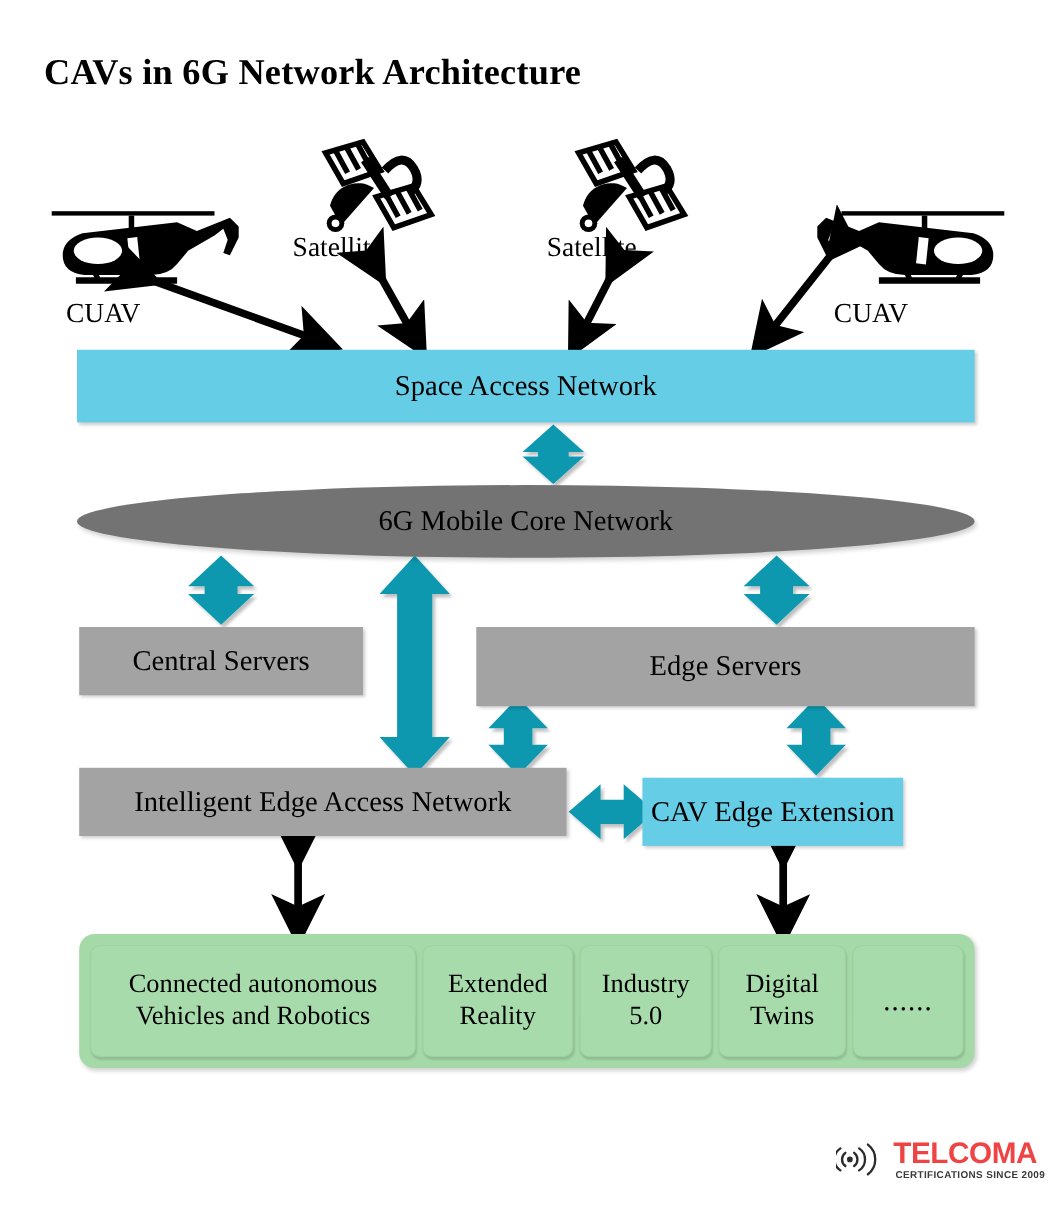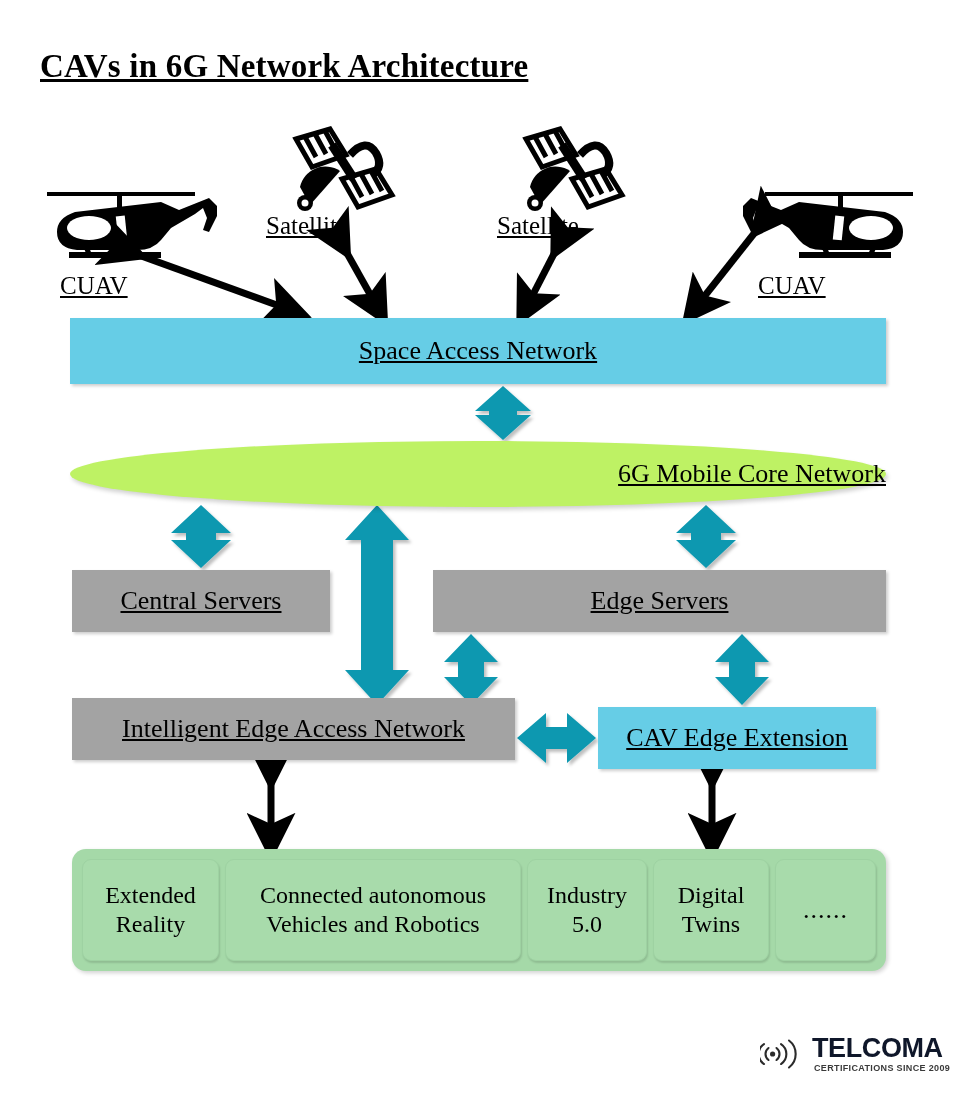--- a/index.html
+++ b/index.html
@@ -3,21 +3,21 @@
 <meta charset="utf-8">
 <style>
   html,body{margin:0;padding:0;background:#ffffff;}
   body{
     width:960px;height:1097px;position:relative;overflow:hidden;
     font-family:"Liberation Serif","DejaVu Serif",serif;
     color:#000;
   }
   #canvas{position:absolute;left:0;top:0;width:960px;height:1097px;}
 
-  .abs{position:absolute;text-decoration:underline;}
+  .abs{position:absolute;}
 
   
   #page-title{
     left:40px;top:48px;
     font-size:33px;font-weight:bold;
     letter-spacing:.2px;
     white-space:nowrap;
   }
 
   
@@ -28,29 +28,29 @@
     box-sizing:border-box;
     display:flex;align-items:center;justify-content:center;
     font-size:26px;
     box-shadow:2px 2px 3px rgba(0,0,0,.20);
   }
   .bar-blue{background:#66cde6;}
   .bar-green{background:#a3a3a3;}
 
   #space-access-network{left:70px;top:318px;width:816px;height:66px;text-align:center;}
   #central-servers{left:72px;top:570px;width:258px;height:62px;}
-  #edge-servers{left:433px;top:570px;width:453px;height:62px;}
+  #edge-servers{left:433px;top:570px;width:453px;height:72px;}
   #intelligent-edge{left:72px;top:698px;width:443px;height:62px;}
-  #cav-edge-extension{left:598px;top:707px;width:278px;height:62px;}
+  #cav-edge-extension{left:584px;top:707px;width:237px;height:62px;}
 
   
   #core-network{
     left:70px;top:441px;width:816px;height:66px;
-    background:#bef264;border-radius:50%;
-    display:flex;align-items:center;justify-content:flex-end;
+    background:#737373;border-radius:50%;
+    display:flex;align-items:center;justify-content:center;
     font-size:26px;
     box-shadow:2px 3px 4px rgba(0,0,0,.18);
   }
 
   
   #applications-panel{
     left:72px;top:849px;width:814px;height:122px;
     background:#a5d9a8;border-radius:14px;
     box-shadow:2px 2px 4px rgba(0,0,0,.18);
   }
@@ -78,21 +78,21 @@
   #arrows-layer,#icons-layer{position:absolute;left:0;top:0;width:960px;height:1097px;pointer-events:none;}
 
   
   #telcoma-logo{
     left:760px;top:1034px;width:186px;height:44px;
   }
   #logo-wordmark{
     position:absolute;left:52px;top:1px;
     font-family:"Liberation Sans","DejaVu Sans",sans-serif;
     font-size:27px;font-weight:bold;letter-spacing:-0.4px;
-    color:#0f172a;line-height:1;
+    color:#ef4444;line-height:1;
   }
   #logo-tagline{
     position:absolute;left:54px;top:30px;
     font-family:"Liberation Sans","DejaVu Sans",sans-serif;
     font-size:9px;font-weight:bold;letter-spacing:.35px;
     color:#3a3a3a;line-height:1;white-space:nowrap;
   }
 
   
   #label-cuav-left{left:60px;top:272px;}
@@ -222,30 +222,30 @@
   <div class="abs bar bar-green" id="intelligent-edge">
     <span>Intelligent Edge Access Network</span>
   </div>
 
   <div class="abs bar bar-blue" id="cav-edge-extension">
     <span>CAV Edge Extension</span>
   </div>
 
   <div class="abs" id="applications-panel">
     <div id="applications-row">
+      <div class="app-box app-w1">
+        <span>
+          <span>Connected autonomous</span><br>
+          <span>Vehicles and Robotics</span>
+        </span>
+      </div>
       <div class="app-box app-w2">
         <span>
           <span>Extended</span><br>
           <span>Reality</span>
-        </span>
-      </div>
-      <div class="app-box app-w1">
-        <span>
-          <span>Connected autonomous</span><br>
-          <span>Vehicles and Robotics</span>
         </span>
       </div>
       <div class="app-box app-w3">
         <span>
           <span>Industry</span><br>
           <span>5.0</span>
         </span>
       </div>
       <div class="app-box app-w4">
         <span>

